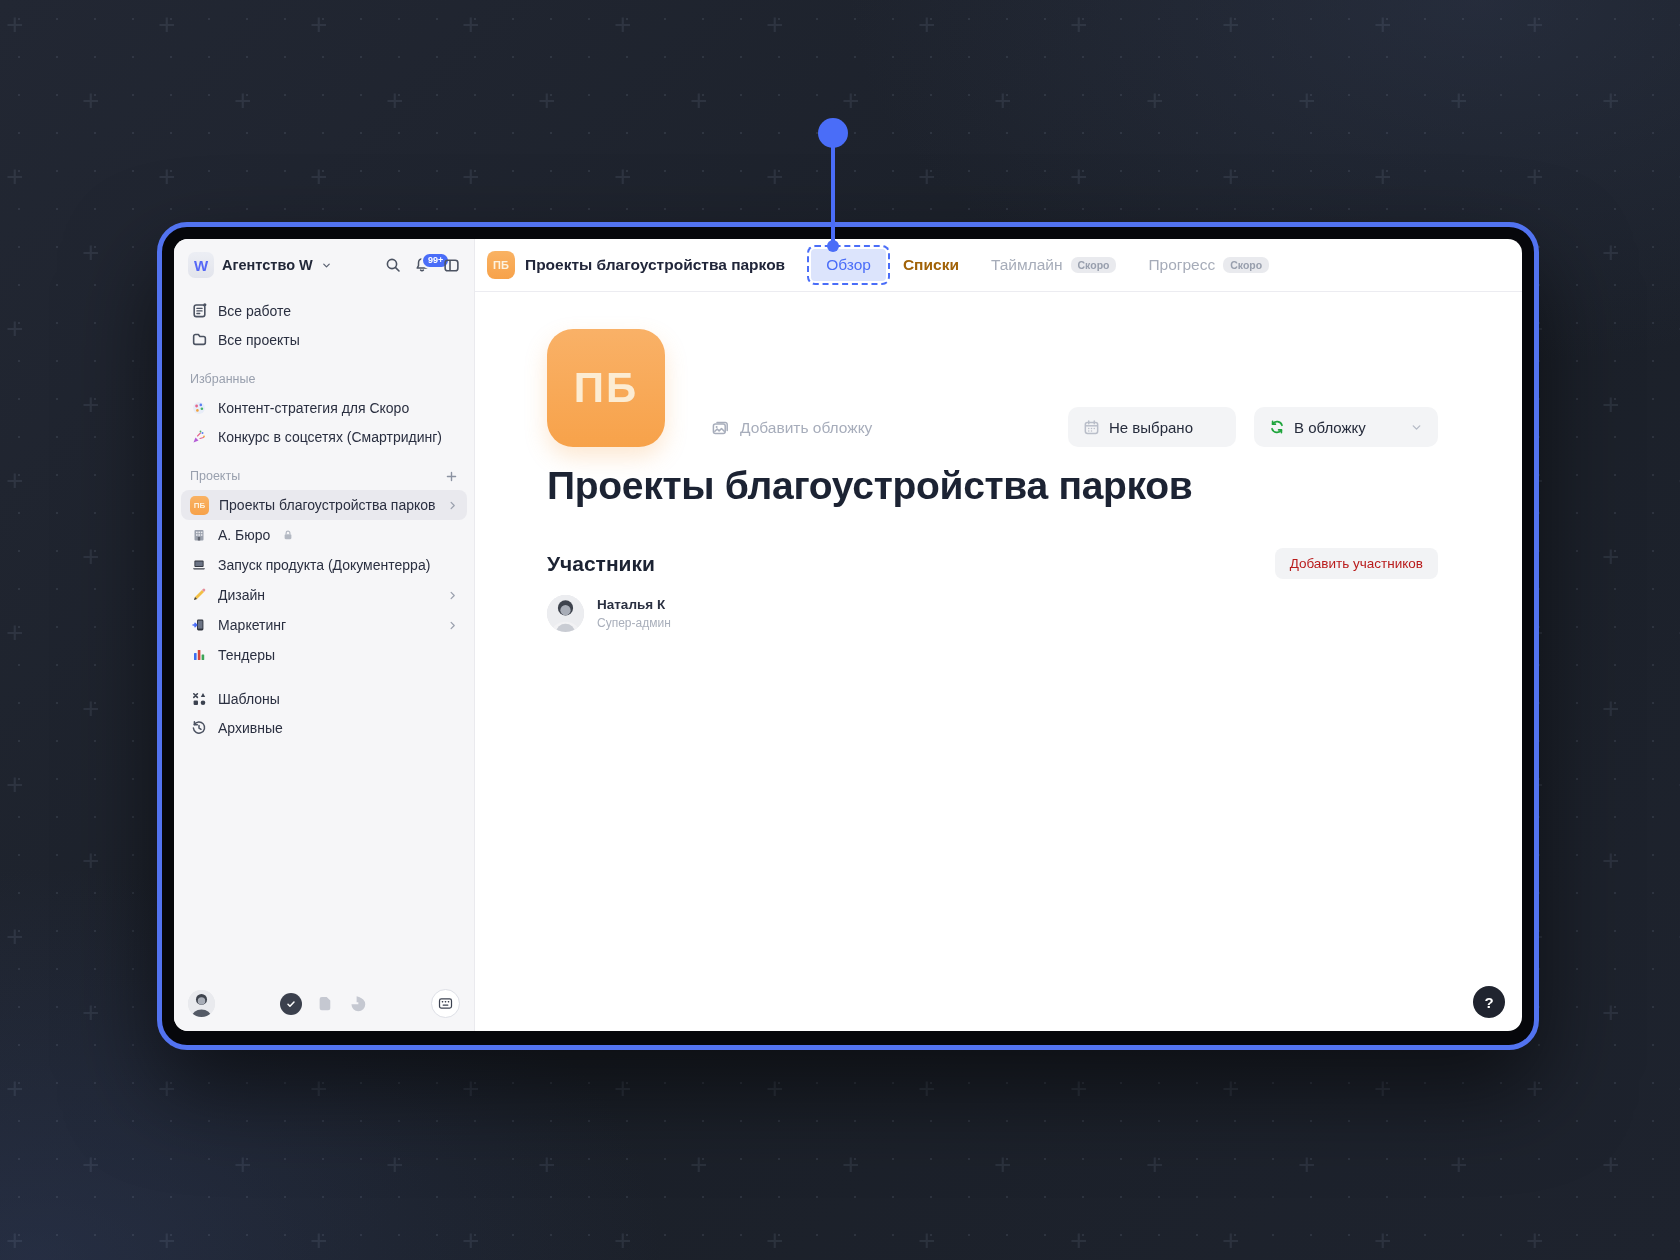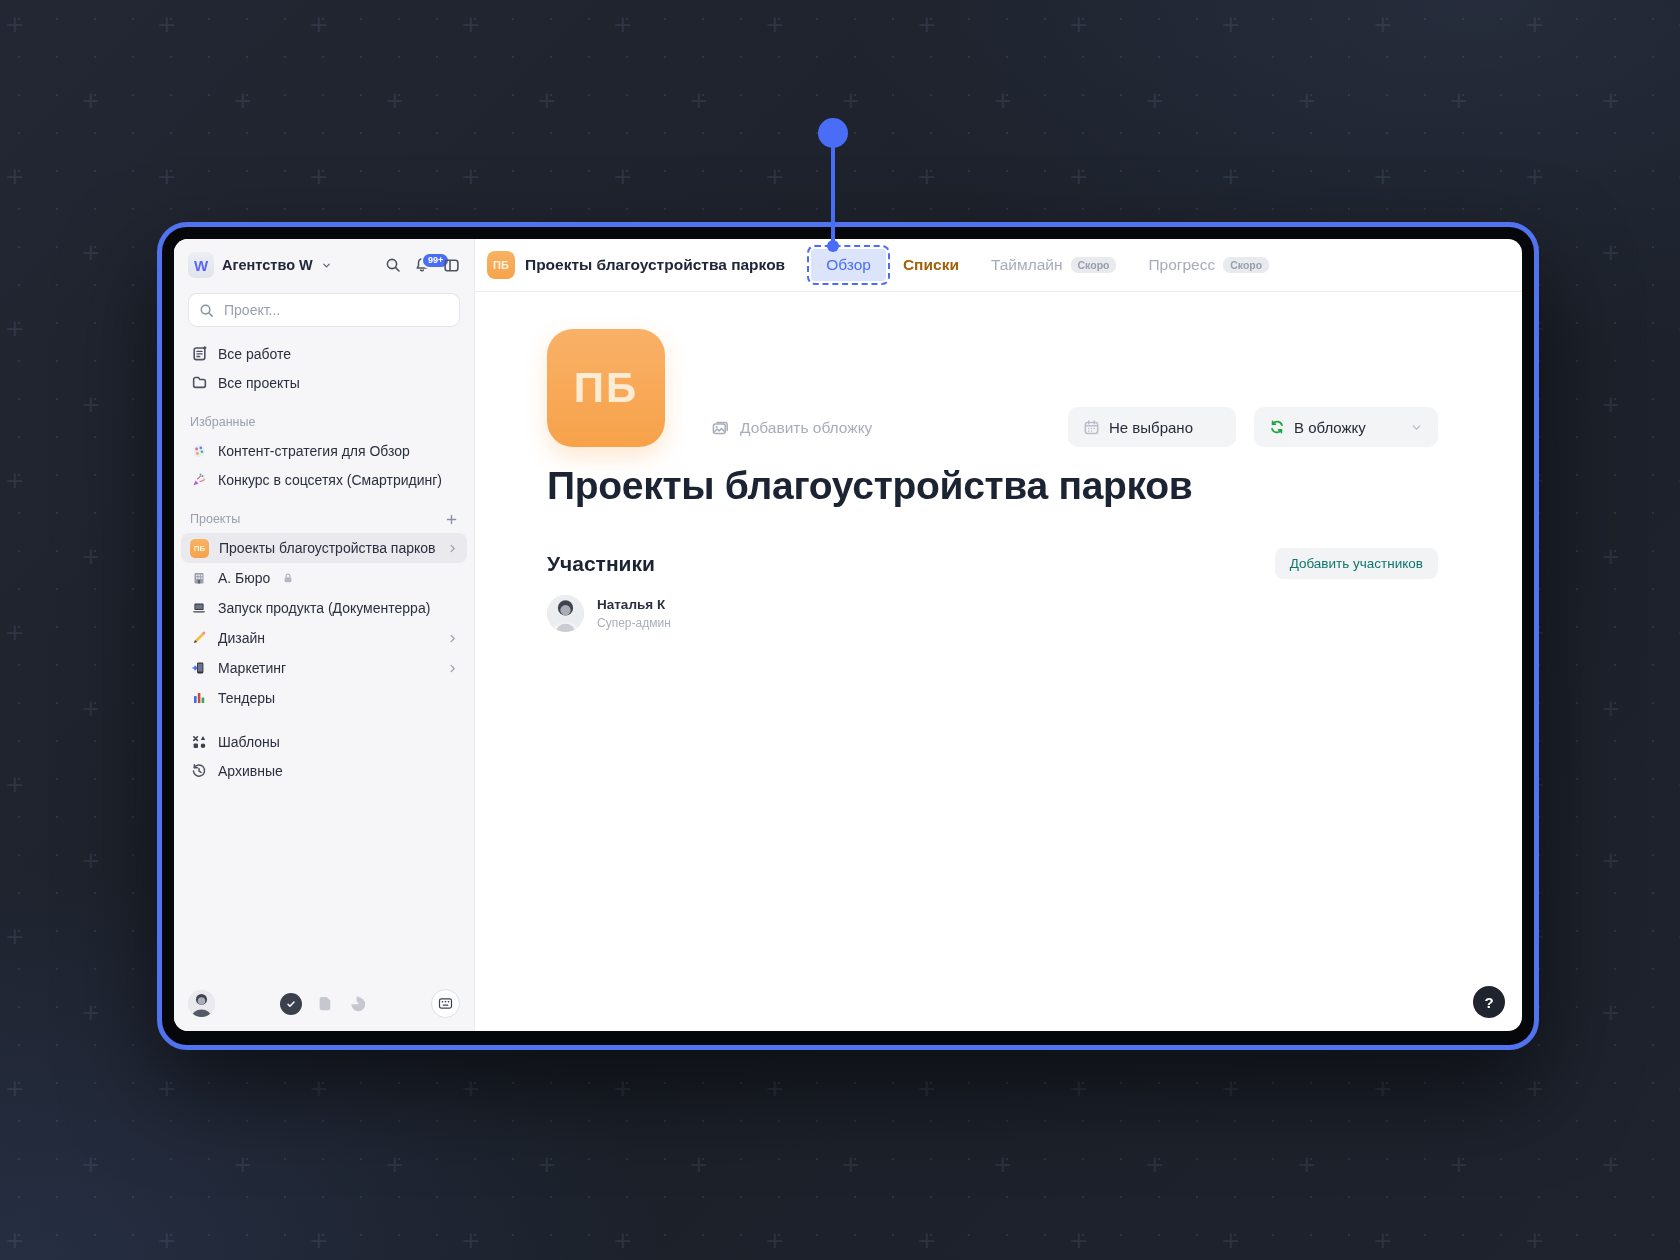--- a/index.html
+++ b/index.html
@@ -78,21 +78,21 @@
   .cover-btn{display:flex;align-items:center;gap:9px;margin-left:46px;margin-bottom:9px;color:#a7adbb;font-size:15.5px;cursor:pointer;}
   .meta-btns{margin-left:auto;display:flex;gap:18px;}
   .pill-btn{height:40px;border-radius:10px;background:#f3f4f6;display:flex;align-items:center;gap:9px;padding:0 15px;
     font-size:15px;color:#262c3c;cursor:pointer;}
   .pill-btn.due{width:168px;box-sizing:border-box;}
   .pill-btn.status{width:184px;box-sizing:border-box;}
   .status-chev{margin-left:auto;}
   .page-title{margin-top:17px;font-size:39px;font-weight:800;color:#1c2333;letter-spacing:-.3px;}
   .members-head{margin-top:40px;display:flex;align-items:center;justify-content:space-between;}
   .members-title{font-size:21px;font-weight:800;color:#1c2333;}
-  .add-members{background:#f2f3f5;border-radius:8px;padding:8px 15px;font-size:13.5px;color:#0f766e;cursor:pointer;}
+  .add-members{background:#f2f3f5;border-radius:8px;padding:8px 15px;font-size:13.5px;color:#b91c1c;cursor:pointer;}
   .member{margin-top:16px;display:flex;align-items:center;gap:13px;}
   .avatar-md{width:37px;height:37px;border-radius:50%;background:#e3e4e8;overflow:hidden;flex:0 0 37px;}
   .m-name{font-size:13.5px;font-weight:600;color:#2b3142;line-height:1.2;}
   .m-role{font-size:12px;color:#a9afbb;margin-top:2px;}
   .help-btn{position:absolute;right:17px;bottom:13px;width:32px;height:32px;border-radius:50%;background:#20242f;
     color:#fff;font-size:15px;font-weight:700;display:flex;align-items:center;justify-content:center;cursor:pointer;}
 
   
   .ann{position:absolute;pointer-events:none;}
   .ann-dot-big{left:818px;top:118px;width:30px;height:30px;border-radius:50%;background:#4a6df8;}
@@ -332,29 +332,20 @@
           </span>
           <span class="icon-btn">
             <svg width="17" height="17" viewBox="0 0 16 16">
                 <rect x="2" y="3" width="12" height="10" rx="2.5" fill="none" stroke="#4c5362" stroke-width="1.5"></rect>
                 <path d="M6.6 3v10" stroke="#4c5362" stroke-width="1.5"></path>
               </svg>
           </span>
         </div>
       </div>
 
-      <div class="search-box">
-        <span>
-          <svg width="15" height="15" viewBox="0 0 16 16">
-              <circle cx="7" cy="7" r="4.6" fill="none" stroke="#8b92a1" stroke-width="1.6"></circle>
-              <path d="M10.6 10.6L14 14" stroke="#8b92a1" stroke-width="1.6" stroke-linecap="round"></path>
-            </svg>
-        </span>
-        <input placeholder="Проект..." style="">
-      </div>
 
       <div class="nav">
         <div class="srow">
           <span class="emoji-ic">
             <svg width="17" height="17" viewBox="0 0 16 16">
                 <rect x="3" y="2.8" width="10" height="11" rx="2" fill="none" stroke="#4c5362" stroke-width="1.5"></rect>
                 <path d="M5.6 6h4.8M5.6 8.4h4.8M5.6 10.8h2.6" stroke="#4c5362" stroke-width="1.3" stroke-linecap="round"></path>
                 <circle cx="13" cy="2.6" r="1.5" fill="#4c5362"></circle>
               </svg>
           </span>
@@ -376,21 +367,21 @@
       <div class="srow">
         <span class="emoji-ic">
           <svg width="16" height="16" viewBox="0 0 16 16">
               <circle cx="8" cy="8" r="6" fill="#e8edf8"></circle>
               <circle cx="5.6" cy="6" r="1.4" fill="#e4668c"></circle>
               <circle cx="9.8" cy="4.9" r="1.3" fill="#5a7df2"></circle>
               <circle cx="10.9" cy="8.8" r="1.3" fill="#49b56b"></circle>
               <circle cx="6.4" cy="10.4" r="1.3" fill="#f0a13e"></circle>
             </svg>
         </span>
-        <span class="lbl">Контент-стратегия для Обзор</span>
+        <span class="lbl">Контент-стратегия для Скоро</span>
       </div>
       <div class="srow">
         <span class="emoji-ic">
           <svg width="16" height="16" viewBox="0 0 16 16">
               <path d="M4.5 8.5L2.5 13.5 7.5 11.5z" fill="#b45bd6"></path>
               <path d="M6.5 7l3-3M9 9.5l3.5-1" stroke="#e4668c" stroke-width="1.1" stroke-linecap="round" fill="none"></path>
               <circle cx="11.5" cy="4" r="1" fill="#5a7df2"></circle>
               <circle cx="13" cy="7.5" r=".9" fill="#f0a13e"></circle>
               <circle cx="9.5" cy="2.5" r=".9" fill="#49b56b"></circle>
             </svg>

